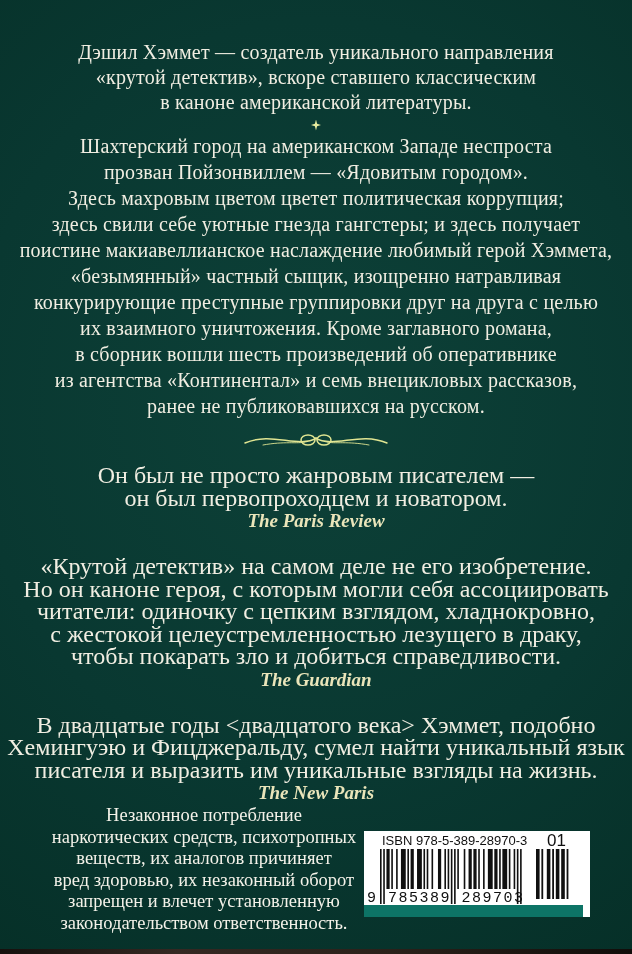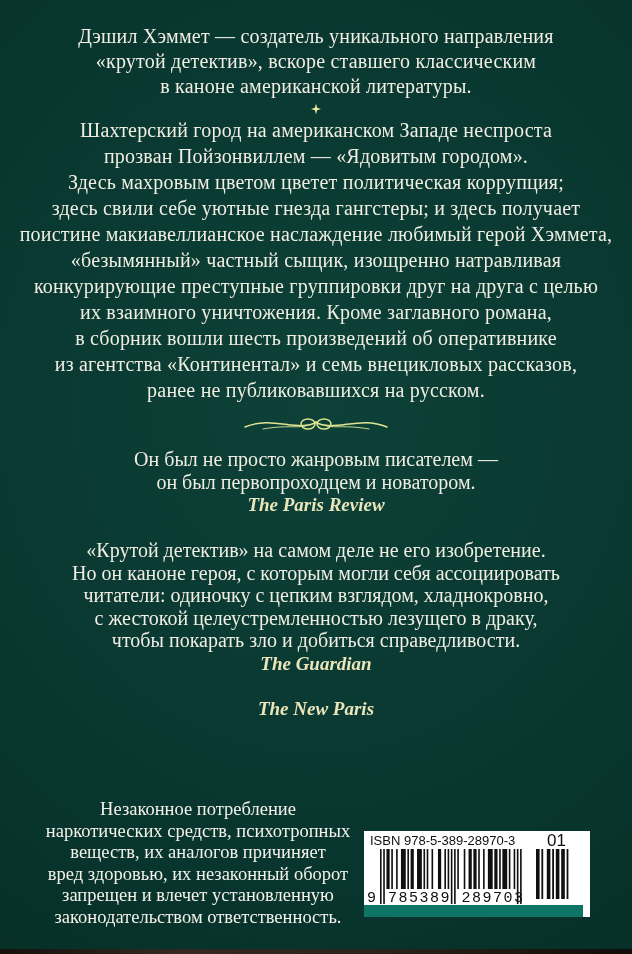--- a/index.html
+++ b/index.html
@@ -14,53 +14,53 @@
     overflow: hidden;
     background:
       radial-gradient(130% 95% at 50% 42%, #0d4138 0%, #093831 42%, #063028 72%, #03281f 100%);
   }
   .content { position: absolute; inset: 0; text-align: center; color: #f1eee2; }
 
   .annot {
     margin: 0; white-space: pre;
     font-size: 20px; line-height: 25px; letter-spacing: 0.2px;
   }
-  .annot.p1 { padding-top: 24px; }
+  .annot.p1 { padding-top: 40px; }
   .annot.p2 { margin-top: 3px; line-height: 26px; }
 
   .sep-wrap { height: 10px; margin-top: 5px; display: flex; justify-content: center; align-items: center; }
   .diamond {
     width: 10px; height: 11px; background: #e6eb9e; display: inline-block;
     clip-path: polygon(50% 0%, 61% 39%, 100% 50%, 61% 61%, 50% 100%, 39% 61%, 0% 50%, 39% 39%);
   }
 
   .flourish-wrap { height: 20px; margin-top: 10px; display: flex; justify-content: center; }
 
   .quote { margin-top: 15px; }
   .quote + .quote { margin-top: 23px; }
-  .quote-text { margin: 0; white-space: pre; font-size: 20px; line-height: 22.5px; }
+  .quote-text { margin: 0; white-space: pre; font-size: 24px; line-height: 22.5px; }
   .quote-source {
     margin: 1px 0 0 0; font-size: 19px; line-height: 22px;
     font-style: italic; font-weight: bold; color: #eae5ba;
   }
 
   .legal {
     position: absolute; left: 20px; top: 793px; width: 344px;
-    margin: 6px; white-space: pre; text-align: center;
+    margin: 12px; white-space: pre; text-align: center;
     font-size: 18.5px; line-height: 21.6px; color: #f4f2e9;
   }
 
   .barcode {
     position: absolute; left: 364px; top: 831px; width: 226px; height: 86px;
     background: #ffffff; color: #101010;
     font-family: "Liberation Sans", "DejaVu Sans", sans-serif;
   }
   .bc-top {
     display: flex; justify-content: space-between;
-    padding: 3px 24px 0 6px; font-size: 13px; line-height: 14px;
+    padding: 3px 24px 0 18px; font-size: 13px; line-height: 14px;
   }
   .bc-addon-num { font-size: 17px; }
   .bc-bars { position: relative; height: 57px; }
   .bc-bars svg { position: absolute; top: 1px; display: block; }
   #mainbars { left: 16px; }
   #addonbars { left: 172px; }
   .bc-digits {
     position: absolute; left: 3px; top: 42px; width: 158px;
     font-family: "Liberation Mono", "DejaVu Sans Mono", monospace;
     font-size: 15px; letter-spacing: 1.5px; text-align: left; white-space: pre;
@@ -123,20 +123,23 @@
     <div class="quote">
       <p class="quote-text">«Крутой детектив» на самом деле не его изобретение.
 Но он каноне героя, с которым могли себя ассоциировать
 читатели: одиночку с цепким взглядом, хладнокровно,
 с жестокой целеустремленностью лезущего в драку,
 чтобы покарать зло и добиться справедливости.</p>
       <p class="quote-source">The Guardian</p>
     </div>
 
     <div class="quote">
+      <p class="quote-text">В двадцатые годы &lt;двадцатого века&gt; Хэммет, подобно
+Хемингуэю и Фицджеральду, сумел найти уникальный язык
+писателя и выразить им уникальные взгляды на жизнь.</p>
       <p class="quote-source">The New Paris</p>
     </div>
 
     <p class="legal">Незаконное потребление
 наркотических средств, психотропных
 веществ, их аналогов причиняет
 вред здоровью, их незаконный оборот
 запрещен и влечет установленную
 законодательством ответственность.</p>
 

